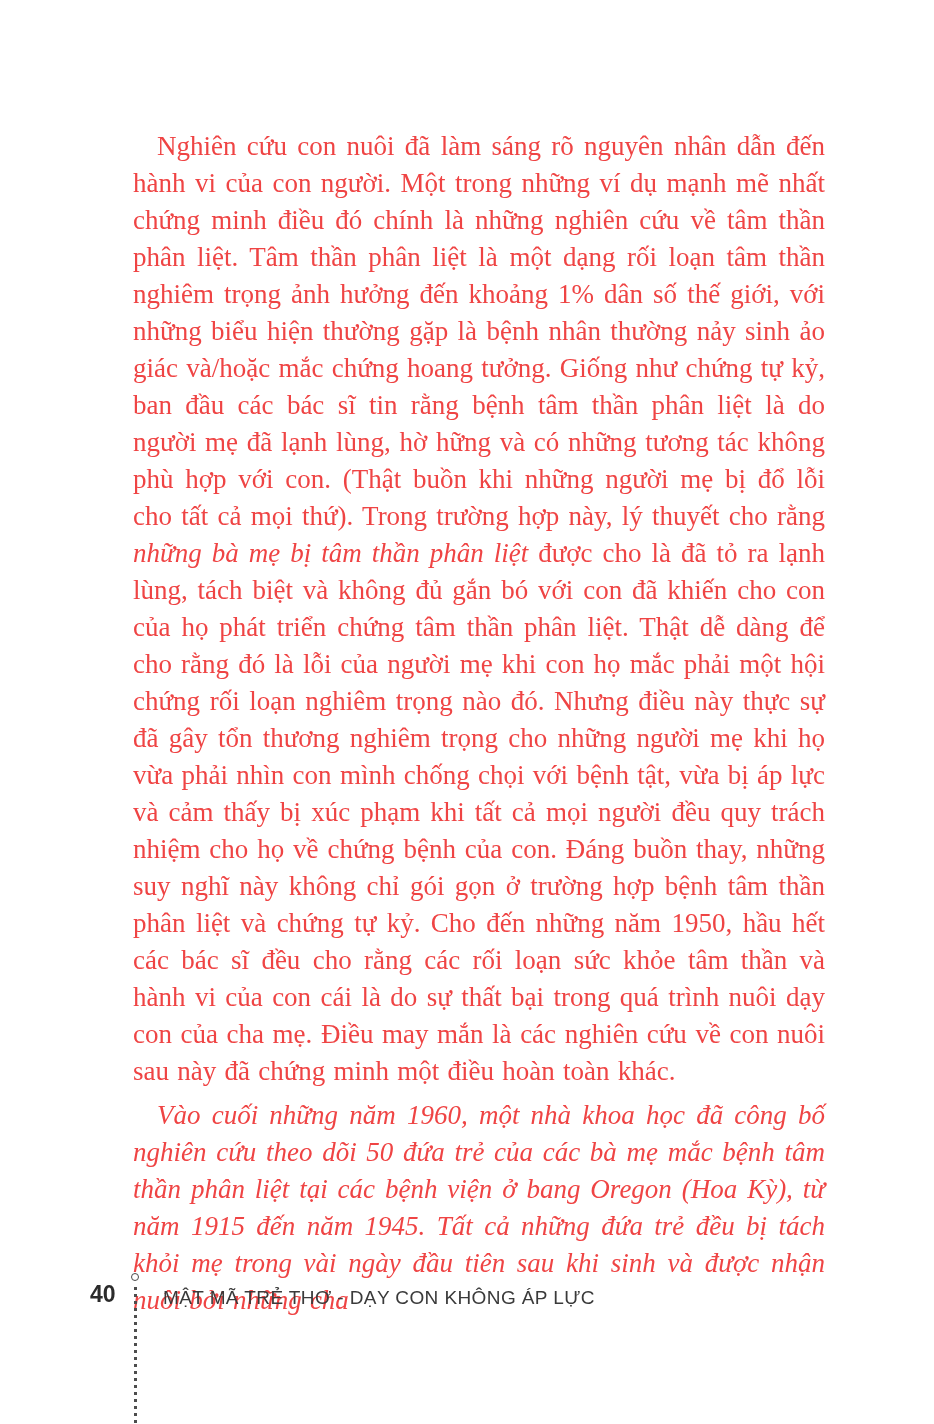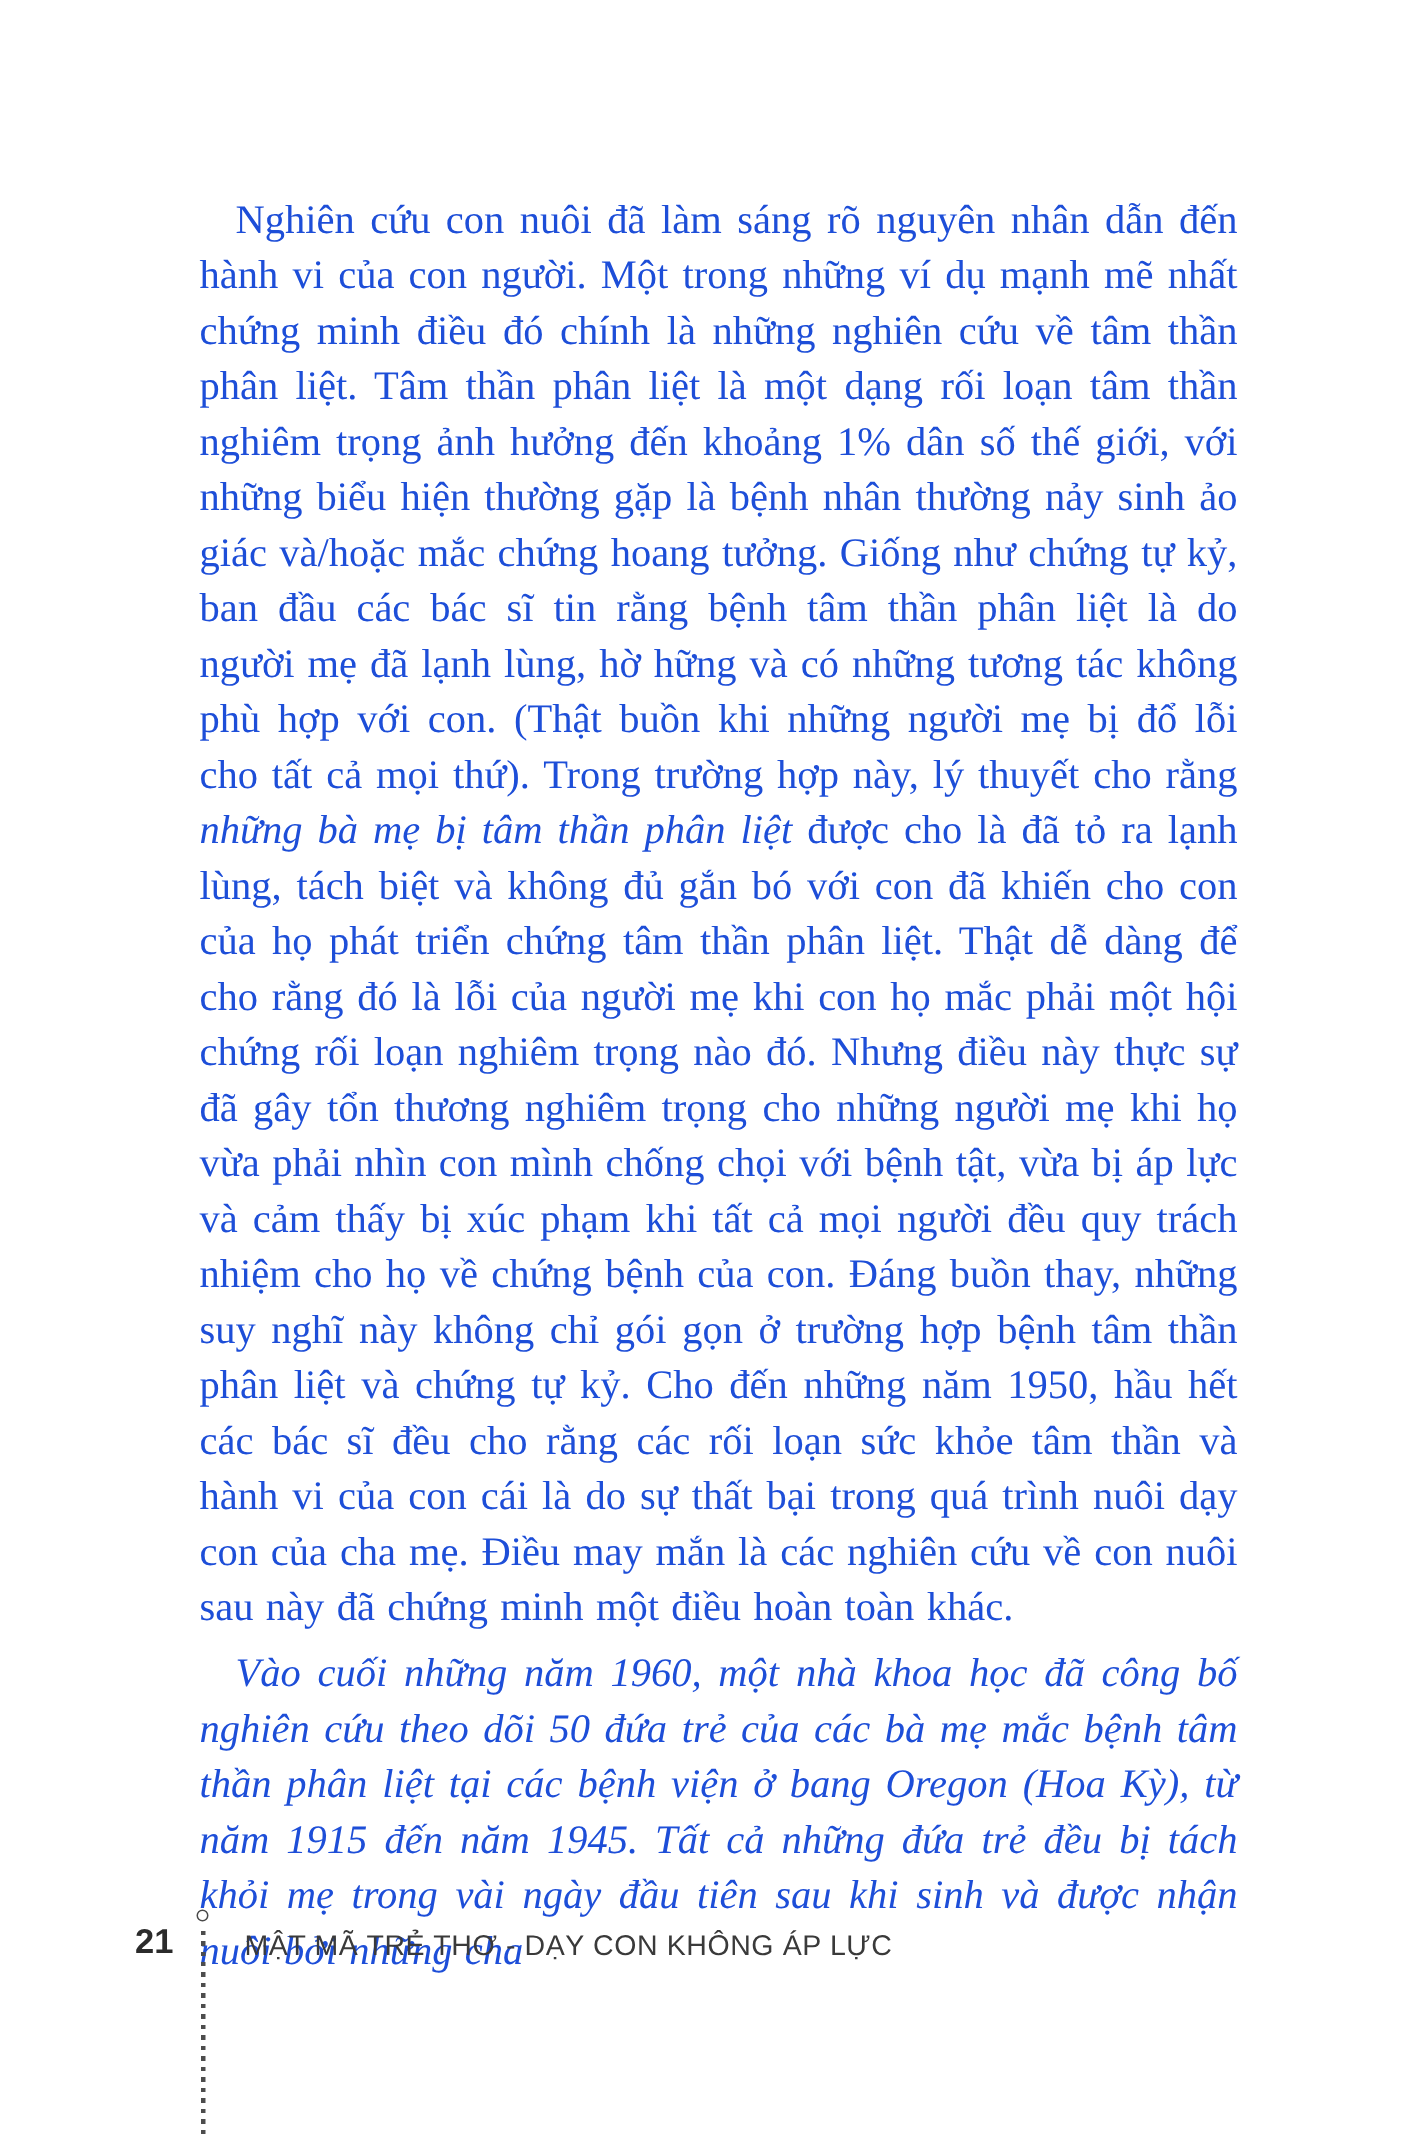--- a/index.html
+++ b/index.html
@@ -17,21 +17,21 @@
   }
   .text-block {
     position: absolute;
     left: 133px;
     top: 128px;
     width: 692px;
     font-family: "Liberation Serif", "DejaVu Serif", serif;
     font-size: 27px;
     line-height: 37px;
     text-align: justify;
-    color: #1d4ed8;
+    color: #ef4444;
     word-spacing: 1.5px;
   }
   .para {
     margin: 0;
     text-indent: 24px;
   }
   .para + .para {
     margin-top: 7px;
     font-style: italic;
   }
@@ -91,19 +91,19 @@
 <body>
 
 <div class="page">
 
   <main class="text-block">
     <p class="para"><span>Nghiên cứu con nuôi đã làm sáng rõ nguyên nhân dẫn đến hành vi của con người. Một trong những ví dụ mạnh mẽ nhất chứng minh điều đó chính là những nghiên cứu về tâm thần phân liệt. Tâm thần phân liệt là một dạng rối loạn tâm thần nghiêm trọng ảnh hưởng đến khoảng 1% dân số thế giới, với những biểu hiện thường gặp là bệnh nhân thường nảy sinh ảo giác và/hoặc mắc chứng hoang tưởng. Giống như chứng tự kỷ, ban đầu các bác sĩ tin rằng bệnh tâm thần phân liệt là do người mẹ đã lạnh lùng, hờ hững và có những tương tác không phù hợp với con. (Thật buồn khi những người mẹ bị đổ lỗi cho tất cả mọi thứ). Trong trường hợp này, lý thuyết cho rằng </span><em>những bà mẹ bị tâm thần phân liệt</em><span> được cho là đã tỏ ra lạnh lùng, tách biệt và không đủ gắn bó với con đã khiến cho con của họ phát triển chứng tâm thần phân liệt. Thật dễ dàng để cho rằng đó là lỗi của người mẹ khi con họ mắc phải một hội chứng rối loạn nghiêm trọng nào đó. Nhưng điều này thực sự đã gây tổn thương nghiêm trọng cho những người mẹ khi họ vừa phải nhìn con mình chống chọi với bệnh tật, vừa bị áp lực và cảm thấy bị xúc phạm khi tất cả mọi người đều quy trách nhiệm cho họ về chứng bệnh của con. Đáng buồn thay, những suy nghĩ này không chỉ gói gọn ở trường hợp bệnh tâm thần phân liệt và chứng tự kỷ. Cho đến những năm 1950, hầu hết các bác sĩ đều cho rằng các rối loạn sức khỏe tâm thần và hành vi của con cái là do sự thất bại trong quá trình nuôi dạy con của cha mẹ. Điều may mắn là các nghiên cứu về con nuôi sau này đã chứng minh một điều hoàn toàn khác.</span></p>
     <p class="para">Vào cuối những năm 1960, một nhà khoa học đã công bố nghiên cứu theo dõi 50 đứa trẻ của các bà mẹ mắc bệnh tâm thần phân liệt tại các bệnh viện ở bang Oregon (Hoa Kỳ), từ năm 1915 đến năm 1945. Tất cả những đứa trẻ đều bị tách khỏi mẹ trong vài ngày đầu tiên sau khi sinh và được nhận nuôi bởi những cha</p>
   </main>
 
   <footer>
-    <span class="page-number">21</span>
+    <span class="page-number">40</span>
     <span class="divider-ring"></span>
     <span class="divider-dots"></span>
     <span class="book-title">MẬT MÃ TRẺ THƠ - DẠY CON KHÔNG ÁP LỰC</span>
   </footer>
 
 </div>
 
 </body></html>

